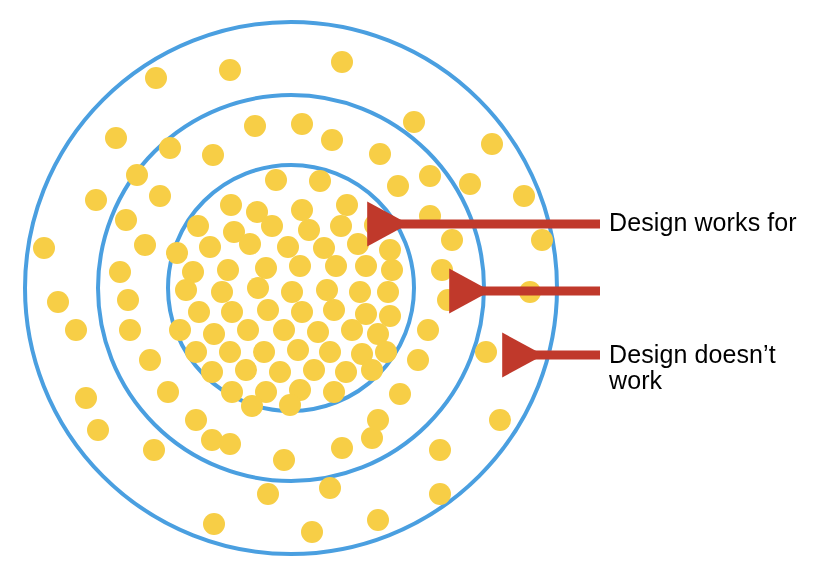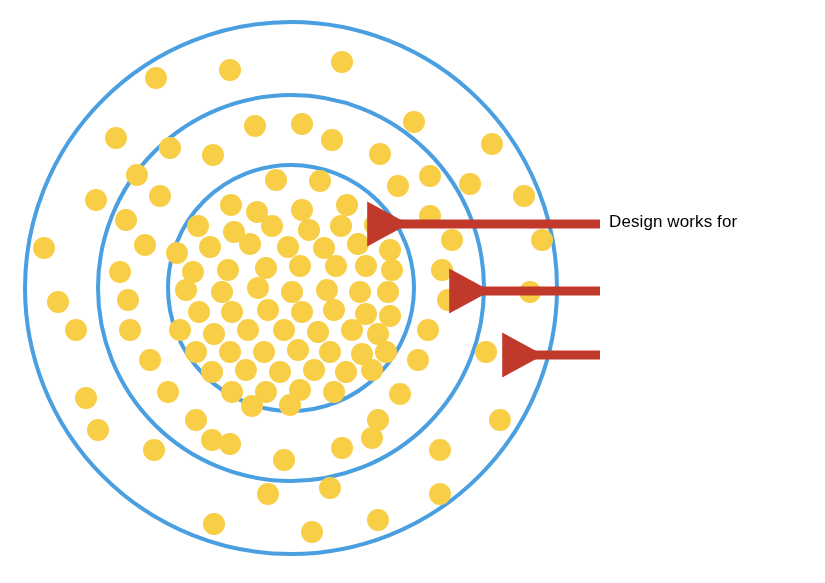--- a/index.html
+++ b/index.html
@@ -32,21 +32,21 @@
     position: absolute;
     left: 0;
     top: 0;
     width: 825px;
     height: 583px;
     pointer-events: none;
   }
   .legend-label {
     position: absolute;
     font-family: "Liberation Sans", sans-serif;
-    font-size: 17px;
+    font-size: 25px;
     line-height: 26px;
     color: #000000;
     white-space: pre-line;
     letter-spacing: 0.1px;
   }
   #label-0 { left: 609px; top: 209px; }
   #label-1 { left: 609px; top: 263px; }
   #label-2 { left: 609px; top: 341px; }
 </style>
 </head>
@@ -193,15 +193,16 @@
       </g>
     <g id="arrows-group">
         <line x1="600" y1="224" x2="369" y2="224" stroke="#C0392B" stroke-width="9" marker-end="url(#arrowhead)"></line>
         <line x1="600" y1="291" x2="451" y2="291" stroke="#C0392B" stroke-width="9" marker-end="url(#arrowhead)"></line>
         <line x1="600" y1="355" x2="504" y2="355" stroke="#C0392B" stroke-width="9" marker-end="url(#arrowhead)"></line>
       </g>
   </svg>
 
   <div class="label-layer">
     <div class="legend-label" id="label-0">Design works for</div>
+    <div class="legend-label" id="label-2">Design doesn’t work</div>
   </div>
 
 </div>
 
 </body></html>

